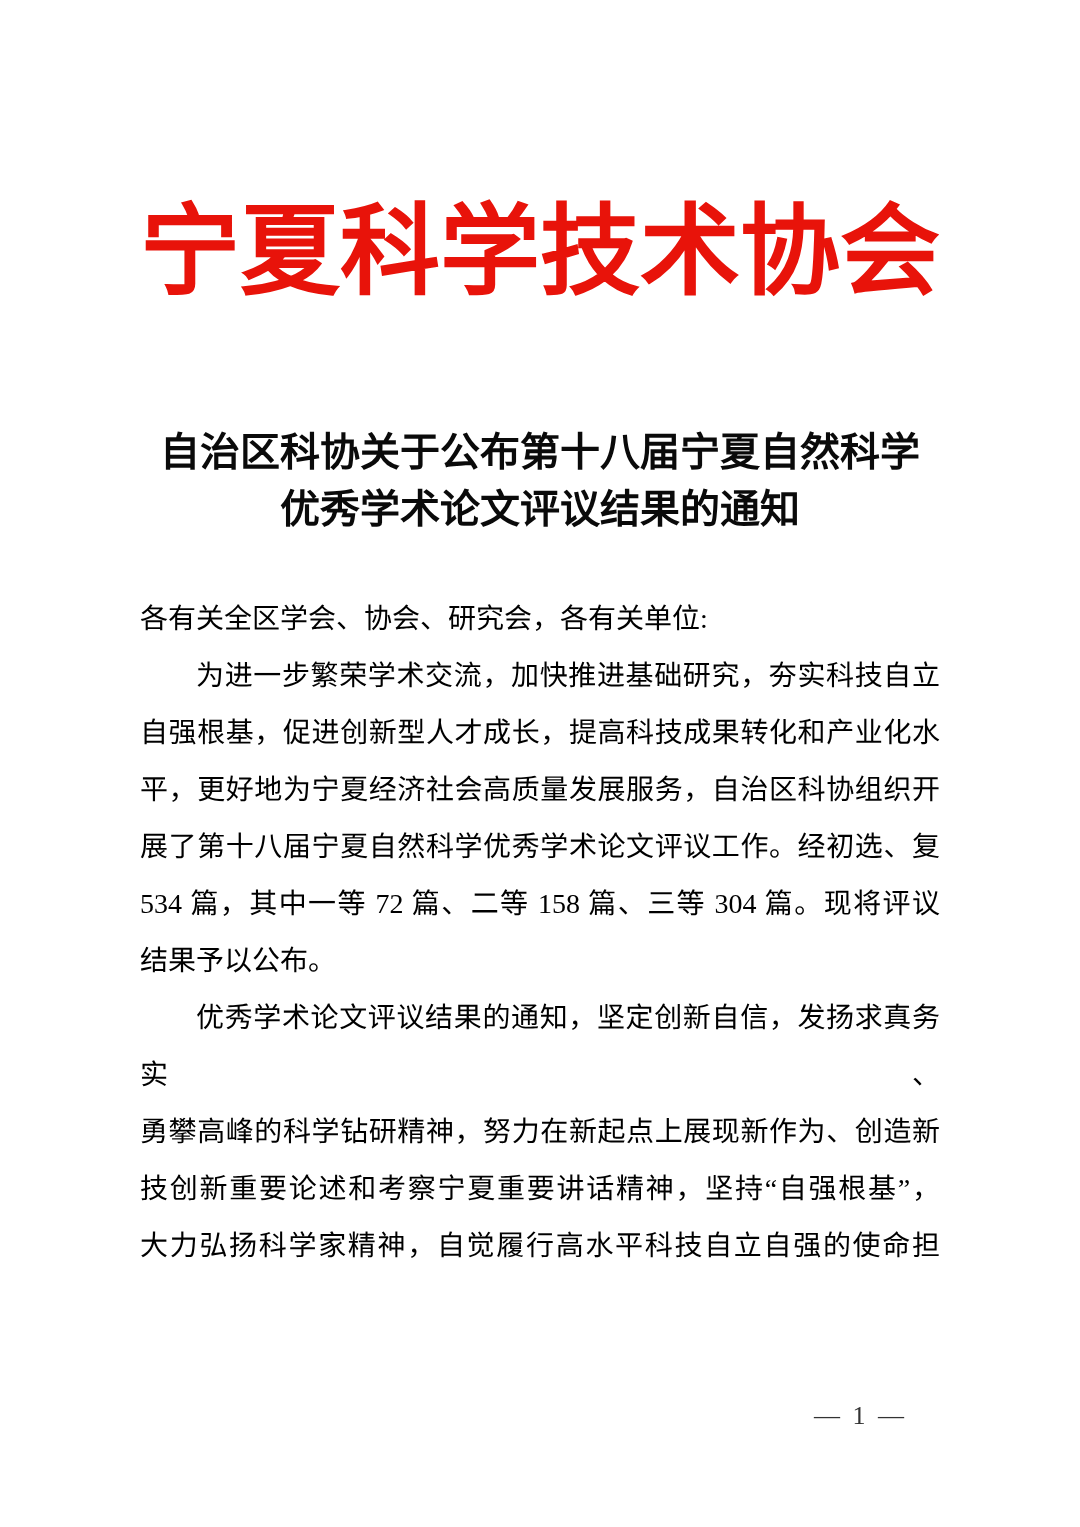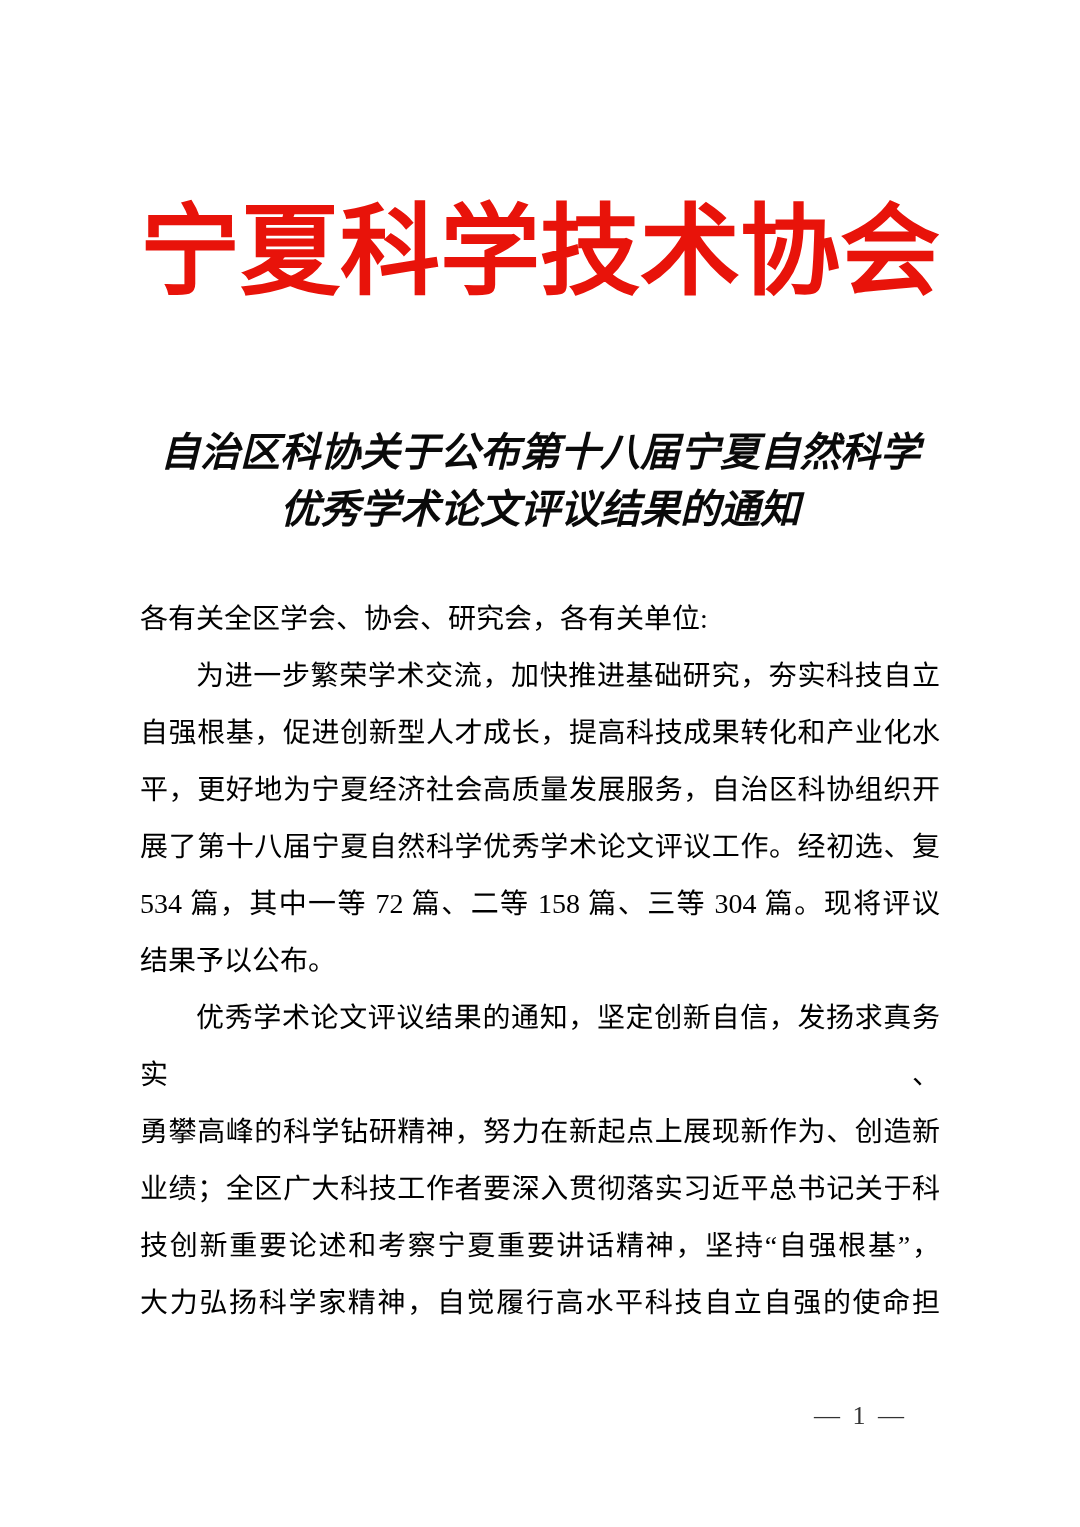--- a/index.html
+++ b/index.html
@@ -27,21 +27,20 @@
     position: absolute;
     top: 424px;
     left: 0;
     width: 100%;
     text-align: center;
     font-size: 40px;
     line-height: 57px;
     font-weight: 700;
     color: #0a0a0a;
     white-space: nowrap;
-    font-style: italic;
   }
   .notice-body {
     position: absolute;
     top: 590px;
     left: 140px;
     width: 800px;
     font-size: 28px;
     line-height: 57px;
     color: #000000;
   }
@@ -79,18 +78,17 @@
 <div class="notice-body">
     <div class="line">各有关全区学会、协会、研究会，各有关单位:</div>
     <div class="line indent fill">为进一步繁荣学术交流，加快推进基础研究，夯实科技自立</div>
     <div class="line fill">自强根基，促进创新型人才成长，提高科技成果转化和产业化水</div>
     <div class="line fill">平，更好地为宁夏经济社会高质量发展服务，自治区科协组织开</div>
     <div class="line fill">展了第十八届宁夏自然科学优秀学术论文评议工作。经初选、复</div>
     <div class="line fill">534 篇，其中一等 72 篇、二等 158 篇、三等 304 篇。现将评议</div>
     <div class="line">结果予以公布。</div>
     <div class="line indent fill">优秀学术论文评议结果的通知，坚定创新自信，发扬求真务实、</div>
     <div class="line fill">勇攀高峰的科学钻研精神，努力在新起点上展现新作为、创造新</div>
-    <div class="line fill">业绩；全区广大科技工作者要深入贯彻落实习近平总书记关于科</div>
     <div class="line fill">技创新重要论述和考察宁夏重要讲话精神，坚持“自强根基”，</div>
     <div class="line fill">大力弘扬科学家精神，自觉履行高水平科技自立自强的使命担</div>
   </div>
 
 <div class="page-number">— 1 —</div>
 
 </body></html>

